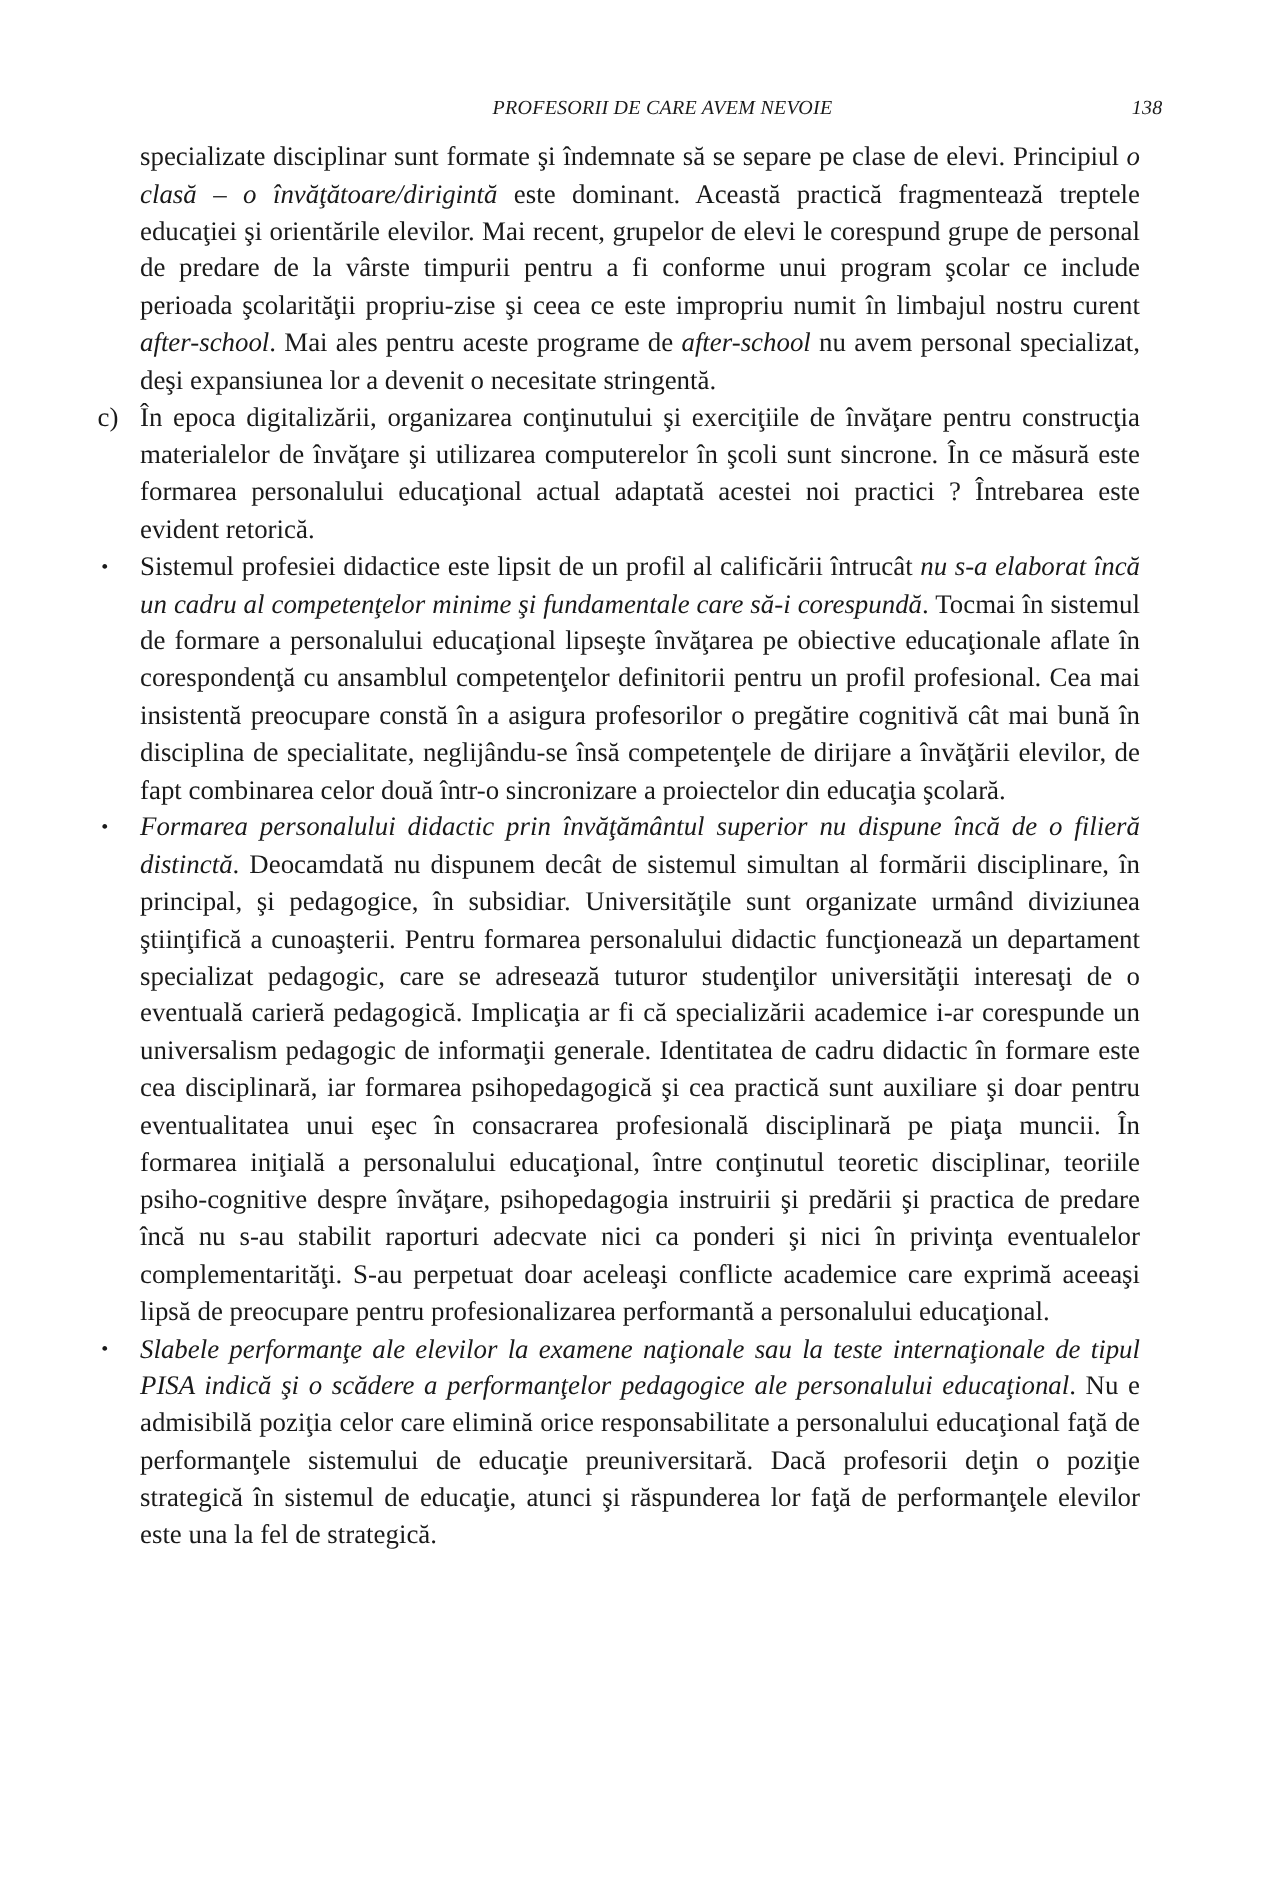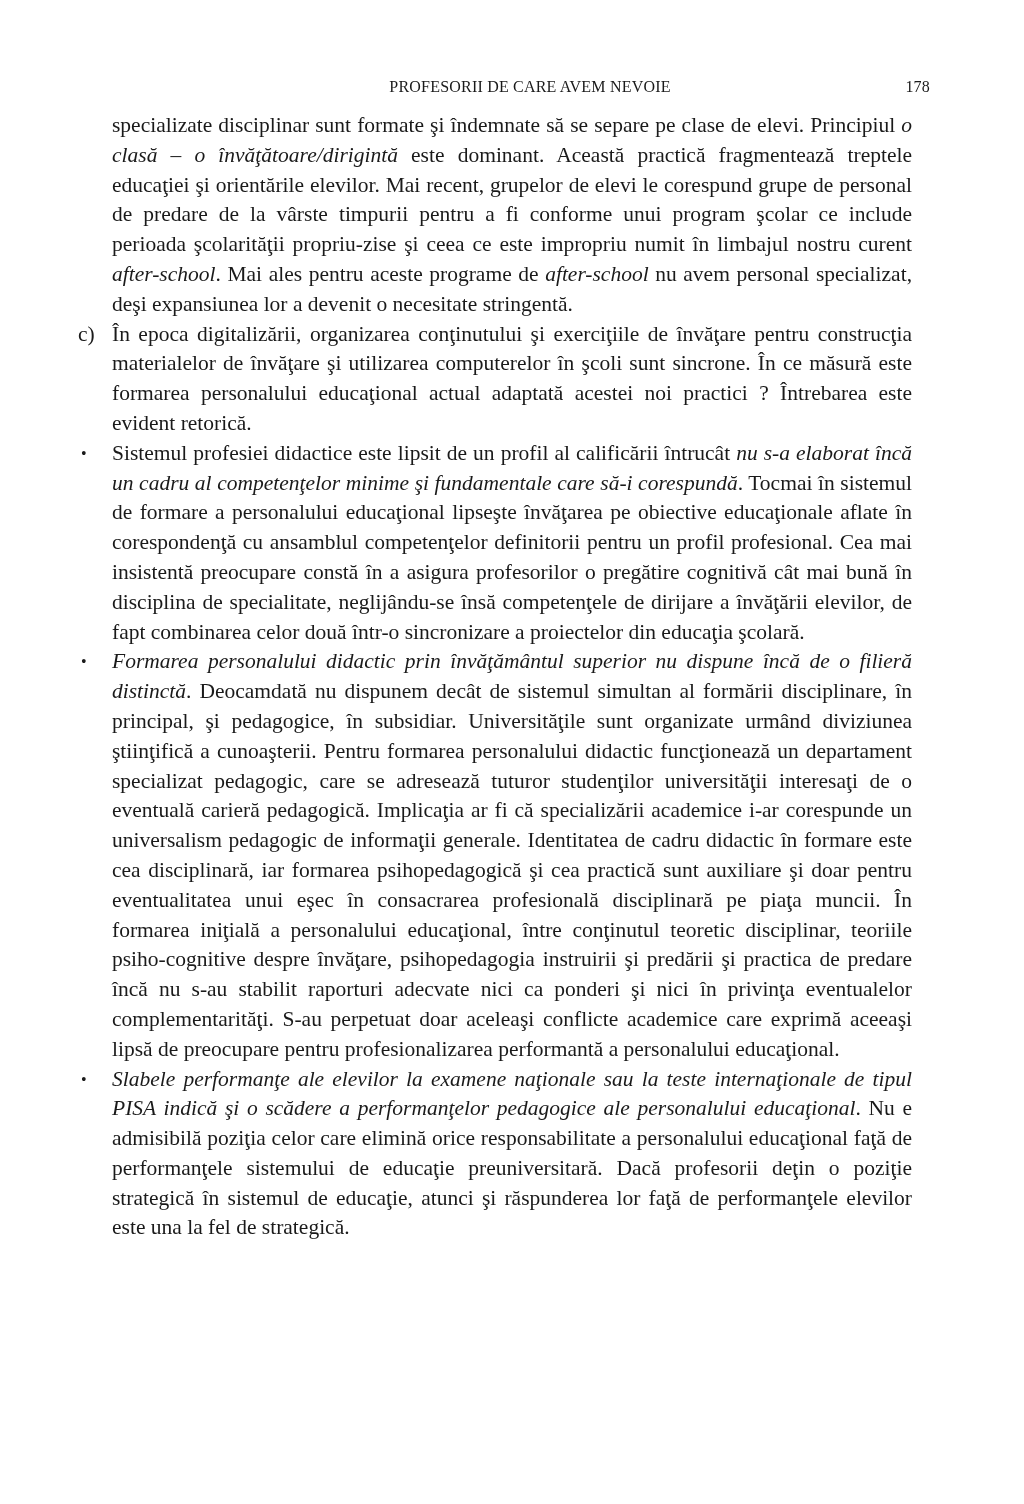--- a/index.html
+++ b/index.html
@@ -22,20 +22,21 @@
       background: #ffffff;
     }
     .running-head {
       position: absolute;
       top: 78px;
       left: 130px;
       width: 800px;
       height: 22px;
       font-size: 16px;
       letter-spacing: 0.2px;
+      font-style: italic;
     }
     .running-head .title {
       position: absolute;
       left: 0; right: 0;
       text-align: center;
       top: 0;
     }
     .running-head .folio {
       position: absolute;
       right: 0;
@@ -68,21 +69,21 @@
     }
     em { font-style: italic; }
   </style>
 </head>
 <body>
 
 <div class="page">
 
   <div class="running-head">
     <span class="title">PROFESORII DE CARE AVEM NEVOIE</span>
-    <span class="folio">178</span>
+    <span class="folio">138</span>
   </div>
 
   <div class="body">
 
     <p><span>specializate disciplinar sunt formate şi îndemnate să se separe pe clase de elevi. Principiul </span><em>o clasă – o învăţătoare/dirigintă</em><span> este dominant. Această practică fragmentează treptele educaţiei şi orientările elevilor. Mai recent, grupelor de elevi le corespund grupe de personal de predare de la vârste timpurii pentru a fi conforme unui program şcolar ce include perioada şcolarităţii propriu-zise şi ceea ce este impropriu numit în limbajul nostru curent </span><em>after-school</em><span>. Mai ales pentru aceste programe de </span><em>after-school</em><span> nu avem personal specializat, deşi expansiunea lor a devenit o necesitate stringentă.</span></p>
 
     <div class="item">
       <span class="marker">c)</span>
       <p>În epoca digitalizării, organizarea conţinutului şi exerciţiile de învăţare pentru construcţia materialelor de învăţare şi utilizarea computerelor în şcoli sunt sincrone. În ce măsură este formarea personalului educaţional actual adaptată acestei noi practici ? Întrebarea este evident retorică.</p>
     </div>

